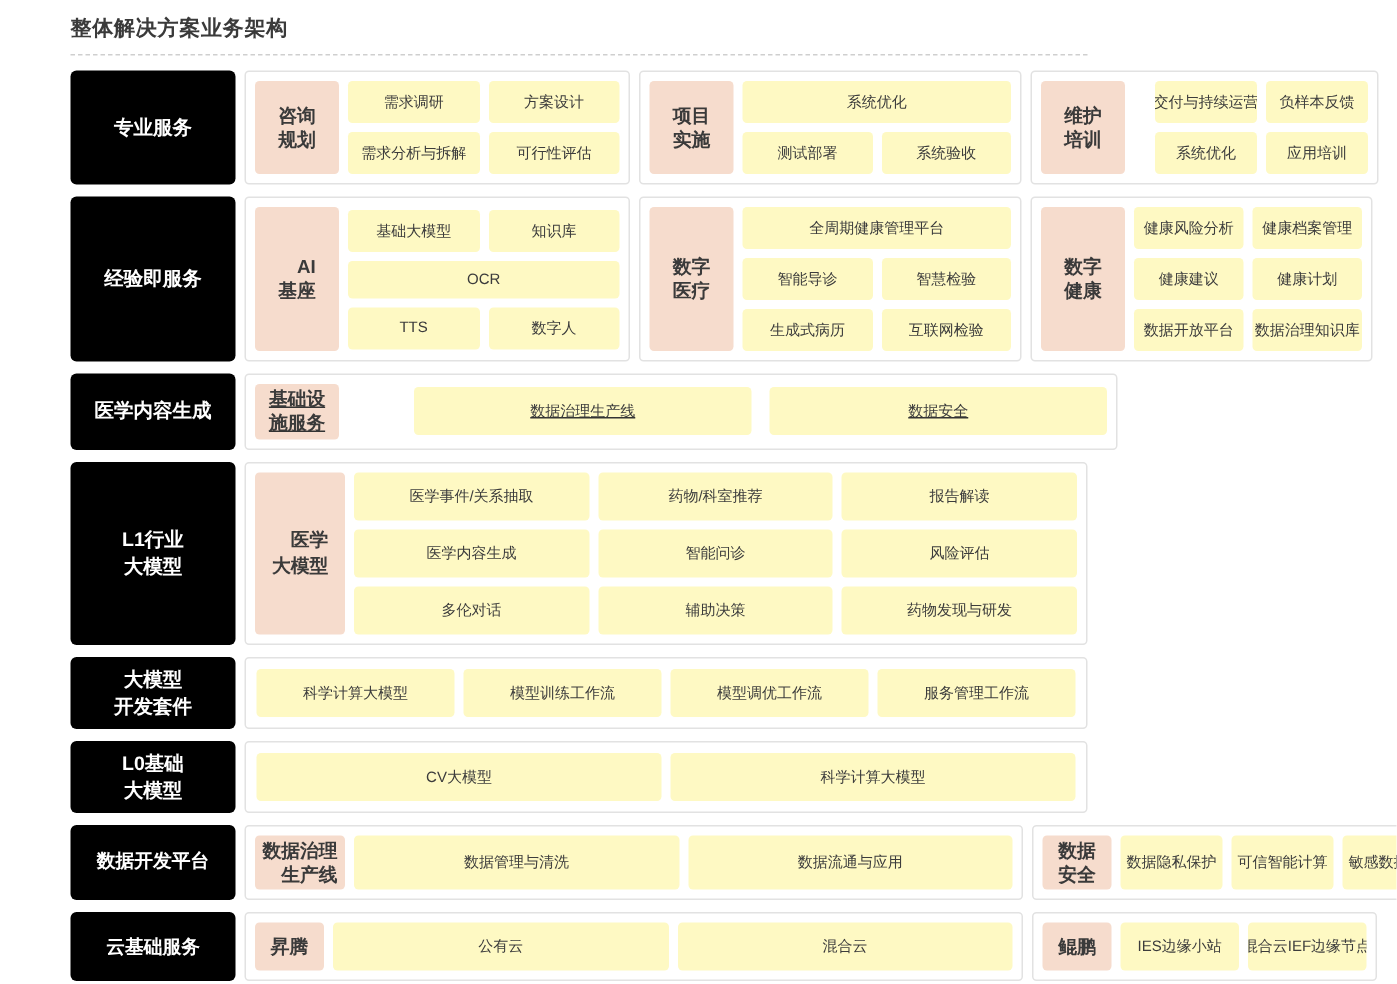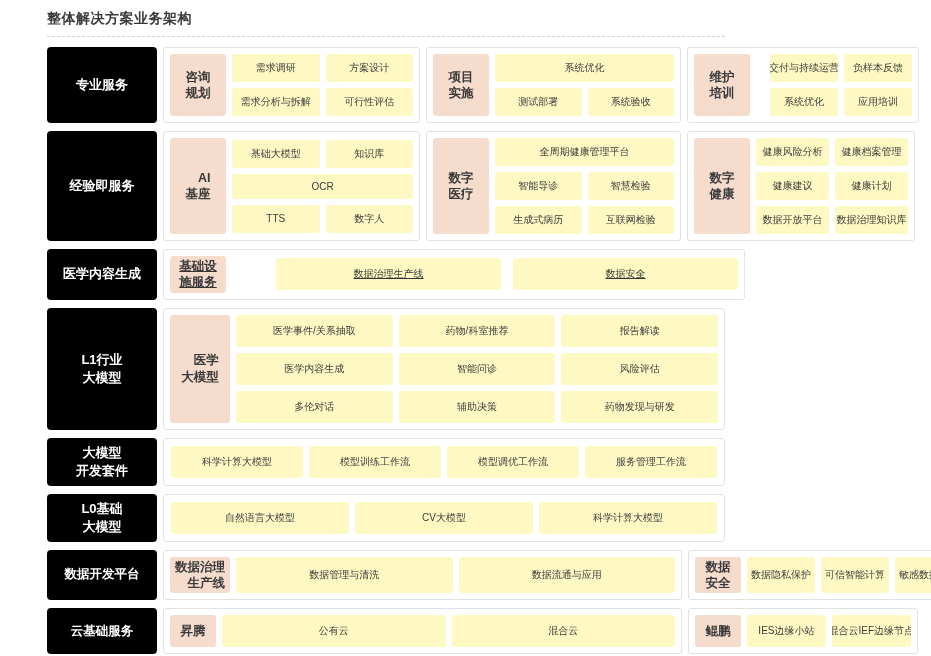--- a/index.html
+++ b/index.html
@@ -375,21 +375,20 @@
     <div class="row r-flat">
       <div class="row-label">
         <span>
           <span>L0基础</span><br>
           <span>大模型</span>
         </span>
       </div>
       <div class="row-body">
         <div class="panel panel-full">
           <div class="cell-row" style="flex:1 1 auto;">
-            <div class="cell tall">自然语言大模型</div>
             <div class="cell tall">CV大模型</div>
             <div class="cell tall">科学计算大模型</div>
           </div>
         </div>
       </div>
     </div>
 
     <div class="row r-data">
       <div class="row-label small">数据开发平台</div>
       <div class="row-body">

